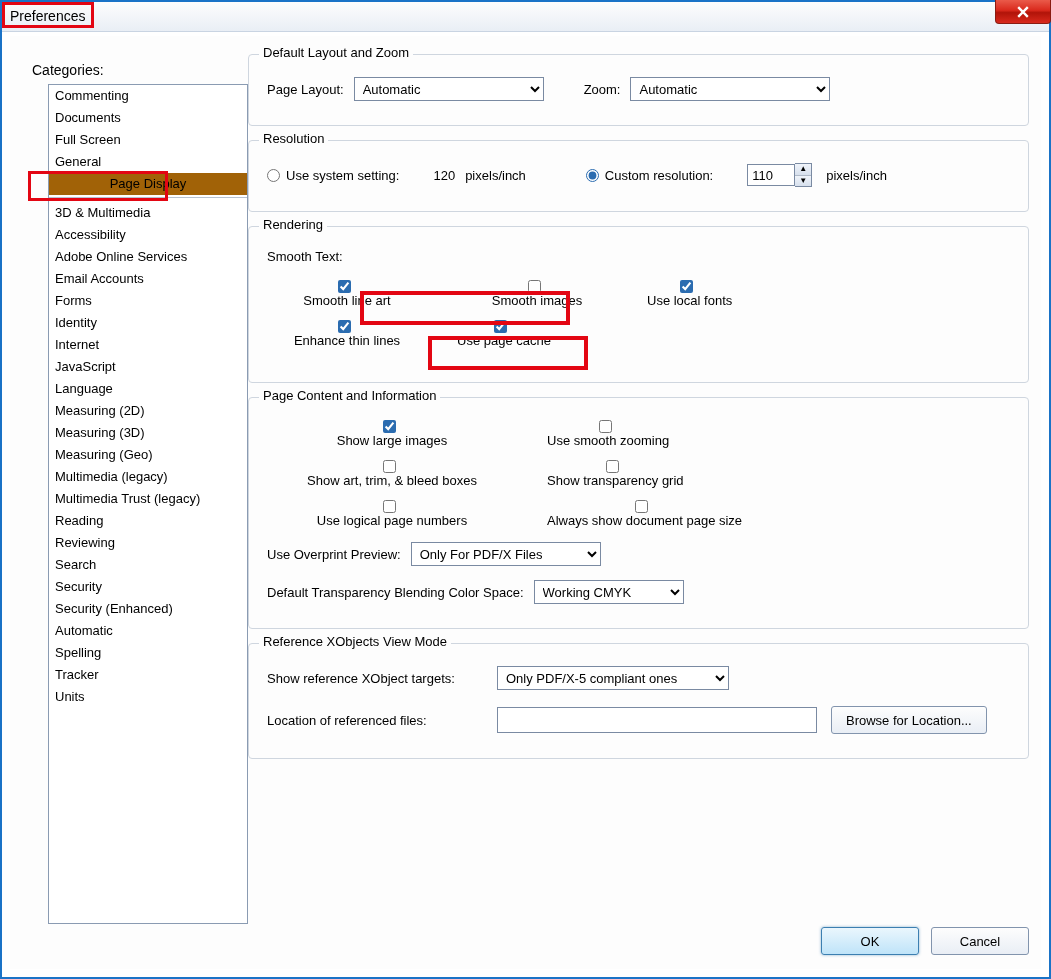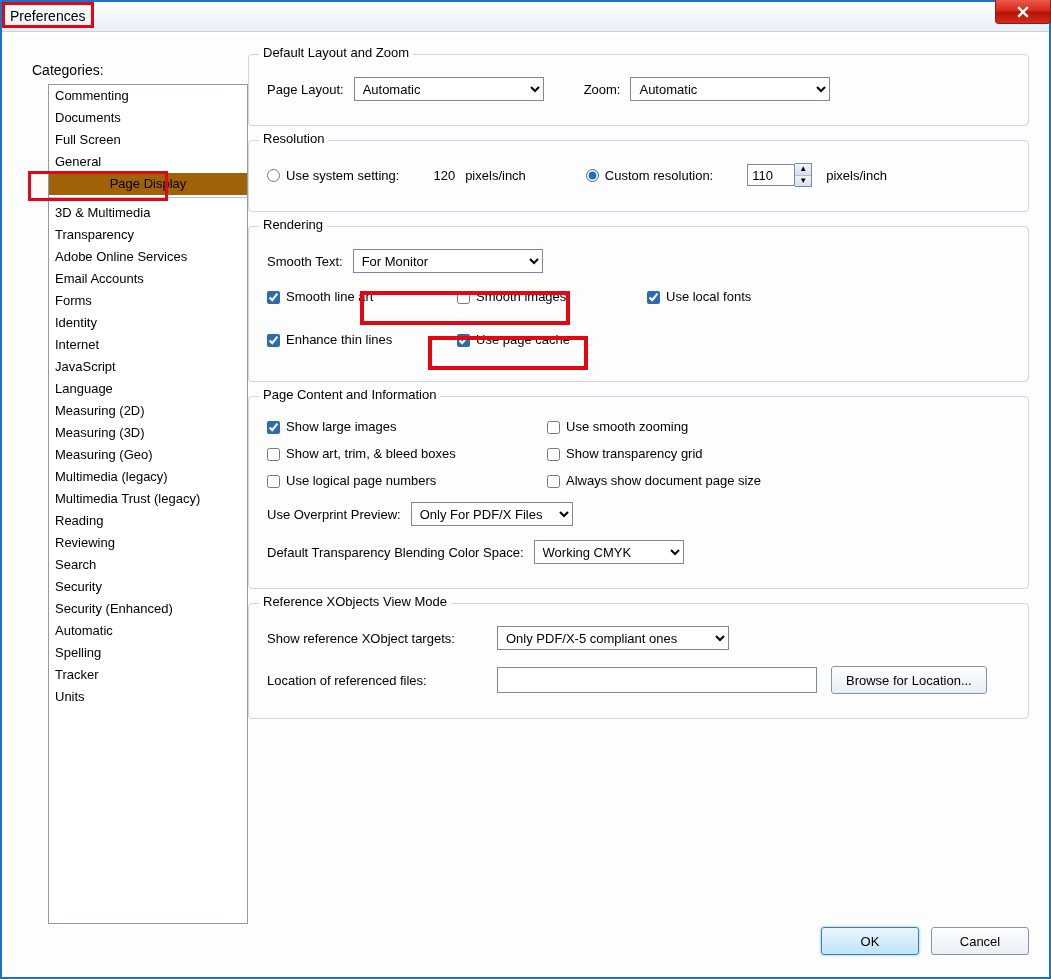--- a/index.html
+++ b/index.html
@@ -134,21 +134,21 @@
     display: inline-flex; flex-direction: column;
     border: 1px solid #7a8aa2; border-left: none;
     height: 24px;
   }
   .spinner button {
     width: 16px; height: 12px; padding:0; font-size: 8px;
     border: none; background: linear-gradient(#f0f4fa,#d7e0ed);
     cursor: default; line-height: 8px;
   }
   .spinner button + button { border-top: 1px solid #b0bac8; }
-  .chk { display: inline-flex; align-items: flex-end; margin-right: 30px; }
+  .chk { display: inline-flex; align-items: center; margin-right: 30px; flex-direction: column; }
   .chk input { margin: 0 6px 0 0; accent-color: #2b6cb0; }
   .radio { display: inline-flex; align-items: center; margin-right: 8px; }
   .radio input { margin: 0 6px 0 0; accent-color: #2b6cb0; }
 
   .highlight-box {
     position: absolute;
     border: 4px solid #e30613;
     pointer-events: none;
   }
   .hl-smoothtext { left: 350px; top: 255px; width: 210px; height: 34px; }
@@ -208,21 +208,21 @@
     <div id="cats-top">
         <div class="cat-item">Commenting</div>
         <div class="cat-item">Documents</div>
         <div class="cat-item">Full Screen</div>
         <div class="cat-item">General</div>
         <div class="cat-item selected">Page Display</div>
       </div>
     <div class="cat-divider"></div>
     <div id="cats-rest">
         <div class="cat-item">3D &amp; Multimedia</div>
-        <div class="cat-item">Transparency</div>
+        <div class="cat-item">Accessibility</div>
         <div class="cat-item">Adobe Online Services</div>
         <div class="cat-item">Email Accounts</div>
         <div class="cat-item">Forms</div>
         <div class="cat-item">Identity</div>
         <div class="cat-item">Internet</div>
         <div class="cat-item">JavaScript</div>
         <div class="cat-item">Language</div>
         <div class="cat-item">Measuring (2D)</div>
         <div class="cat-item">Measuring (3D)</div>
         <div class="cat-item">Measuring (Geo)</div>
@@ -284,39 +284,36 @@
         </span>
         <span style="width:14px"></span>
         <span>pixels/inch</span>
       </div>
     </div>
 
     <div class="group" style="padding-bottom:26px">
       <span class="group-title">Rendering</span>
       <div class="row">
         <label class="lab">Smooth Text:</label>
-        <select style="width:190px">
-          <option>For Monitor</option>
-        </select>
       </div>
       <div class="row" style="margin-top:16px">
         <span class="chk" style="width:160px">
           <input type="checkbox" checked="" style="">
             <span>Smooth line art</span>
         </span>
         <span class="chk" style="width:160px">
           <input type="checkbox" style="">
             <span>Smooth images</span>
         </span>
         <span class="chk">
           <input type="checkbox" checked="" style="">
             <span>Use local fonts</span>
         </span>
       </div>
-      <div class="row" style="margin-top:28px">
+      <div class="row" style="margin-top:12px">
         <span class="chk" style="width:160px">
           <input type="checkbox" checked="" style="">
             <span>Enhance thin lines</span>
         </span>
         <span class="chk">
           <input type="checkbox" checked="" style="">
             <span>Use page cache</span>
         </span>
       </div>
     </div>
@@ -348,21 +345,21 @@
           <input type="checkbox" style="">
             <span>Use logical page numbers</span>
         </span>
         <span class="chk">
           <input type="checkbox" style="">
             <span>Always show document page size</span>
         </span>
       </div>
       <div class="row" style="margin-top:14px">
         <label class="lab">Use Overprint Preview:</label>
-        <select style="width:162px">
+        <select style="width:190px">
           <option>Only For PDF/X Files</option>
         </select>
       </div>
       <div class="row" style="margin-top:14px">
         <label class="lab">Default Transparency Blending Color Space:</label>
         <select style="width:150px">
           <option>Working CMYK</option>
         </select>
       </div>
     </div>

